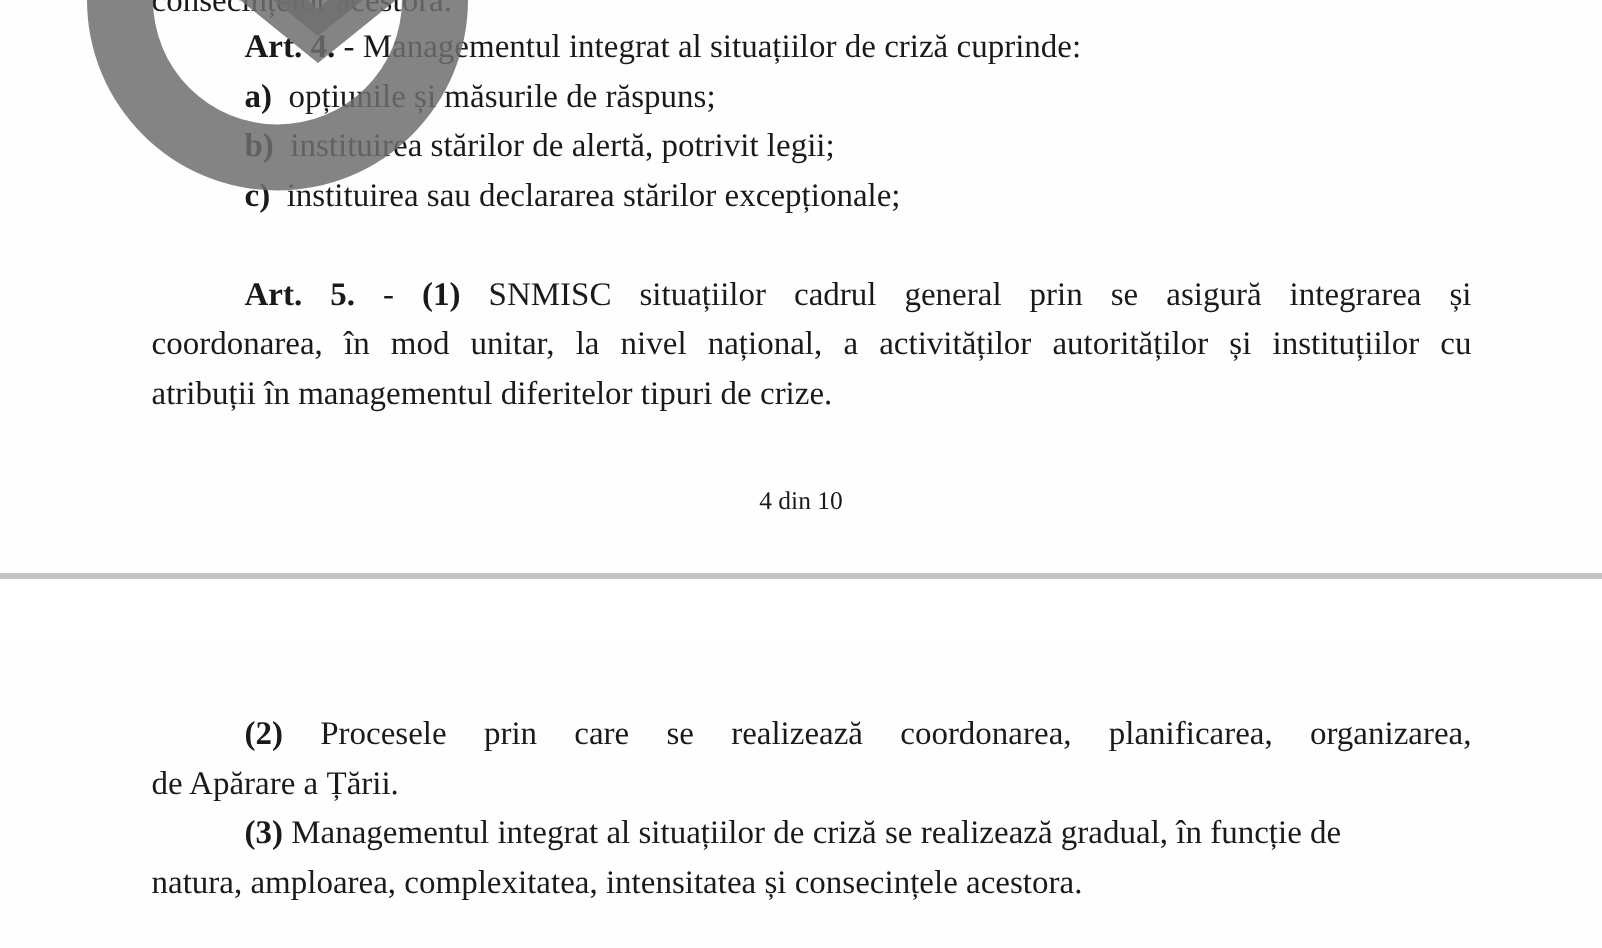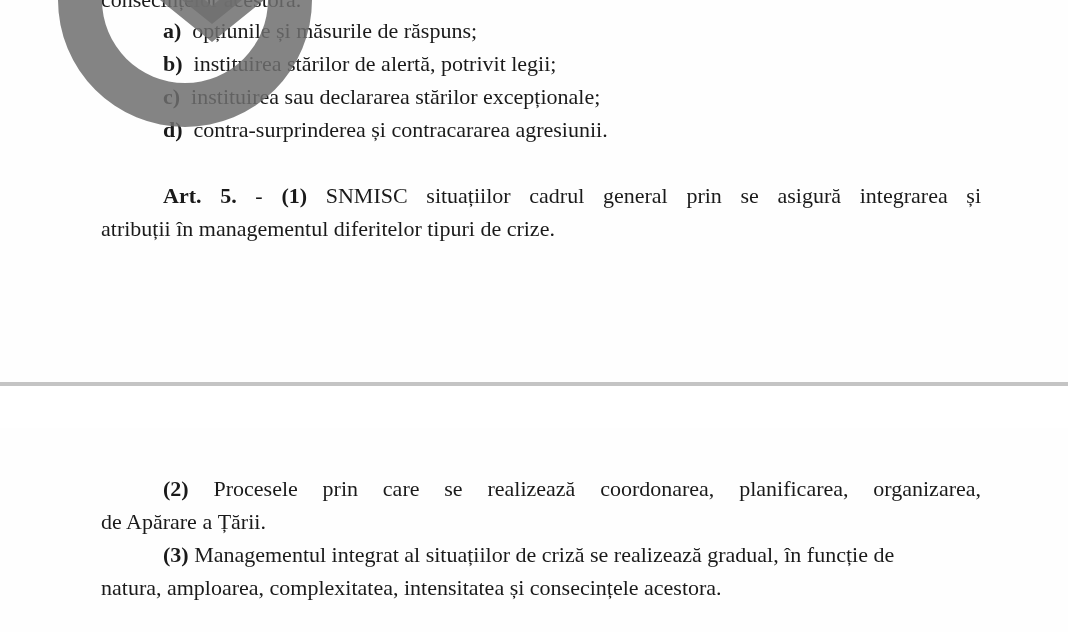--- a/index.html
+++ b/index.html
@@ -21,31 +21,33 @@
     .pagenum { position: absolute; top: 324px; left: 0; width: 1068px; text-align: center; font-size: 17px; }
     .watermark { position: absolute; left: 0; top: 0; pointer-events: none; }
   </style>
 </head>
 <body>
 
 <div class="page page-top">
   <div class="cut">consecințelor acestora.</div>
 
   <div class="text" style="top:14px;">
+    <div class="line ind"><b>Art. 4.</b><span> - Managementul integrat al situațiilor de criză cuprinde:</span></div>
     <div class="line ind"><b>a)</b>&nbsp;&nbsp;<span>opțiunile și măsurile de răspuns;</span></div>
     <div class="line ind"><b>b)</b>&nbsp;&nbsp;<span>instituirea stărilor de alertă, potrivit legii;</span></div>
     <div class="line ind"><b>c)</b>&nbsp;&nbsp;<span>instituirea sau declararea stărilor excepționale;</span></div>
-    <div class="line ind"><b>d)</b>&nbsp;&nbsp;<span>contra-surprinderea și contracararea agresiunii.</span></div>
   </div>
 
   <div class="text" style="top:179px;">
     <div class="line justify ind"><b>Art. 5.</b><span> - </span> <b>(1)</b> <span>SNMISC situațiilor cadrul general prin se asigură integrarea și</span></div>
+    <div class="line justify">coordonarea, în mod unitar, la nivel național, a activităților autorităților și instituțiilor cu</div>
     <div class="line">atribuții în managementul diferitelor tipuri de crize.</div>
   </div>
 
+  <div class="pagenum">4 din 10</div>
 </div>
 
 <div class="separator"></div>
 
 <div class="page page-bottom">
   <div class="text" style="top:44px;">
     <div class="line justify ind"><b>(2)</b> <span>Procesele prin care se realizează coordonarea, planificarea, organizarea,</span></div>
     <div class="line">de Apărare a Țării.</div>
     <div class="line ind"><b>(3)</b> <span>Managementul integrat al situațiilor de criză se realizează gradual, în funcție de</span></div>
     <div class="line">natura, amploarea, complexitatea, intensitatea și consecințele acestora.</div>

